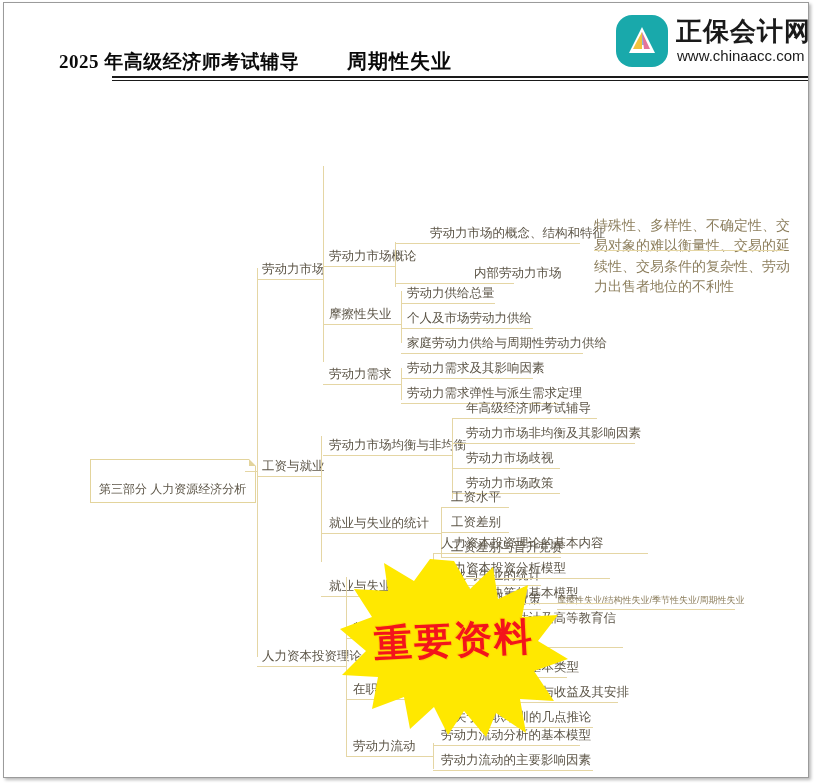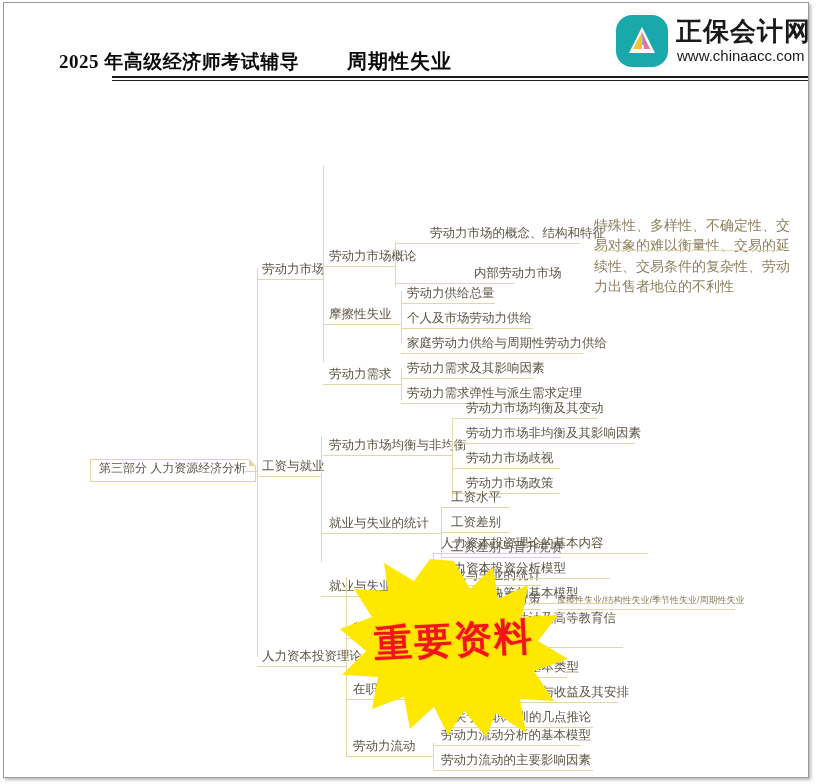--- a/index.html
+++ b/index.html
@@ -57,21 +57,21 @@
   }
   .lvl1{font-size:12.5px;}
   .lvl2{font-size:12.5px;}
   .lvl3{font-size:12.5px;}
   .note{font-size:14px;color:#8d7f5e;line-height:1.45;white-space:normal;}
   .note2{font-size:9px;color:#8d7f5e;white-space:nowrap;}
 
   
   #root-node{
     position:absolute;left:86px;top:372px;
-    padding:0 9px 4px 8px;
+    padding:21px 9px 4px 8px;
     border:1px solid #e3d49c;
     background:#fff;
     font-size:12px;color:#5c5547;white-space:nowrap;
     box-sizing:border-box;
   }
   #root-node:after{
     content:"";position:absolute;right:-1px;top:-1px;
     width:0;height:0;
     border-top:7px solid #fff;
     border-left:7px solid #e3d49c;
@@ -165,21 +165,21 @@
     <div class="ln lnh" style="left:319px;top:297px;width:78px;"></div>
     <div class="ln lnv" style="left:397px;top:281px;height:32px;"></div>
     <div class="node lvl3" style="left:403px;top:274px;">劳动力需求及其影响因素</div>
     <div class="ln lnh" style="left:397px;top:291px;width:132px;"></div>
     <div class="node lvl3" style="left:403px;top:299px;">劳动力需求弹性与派生需求定理</div>
     <div class="ln lnh" style="left:397px;top:316px;width:157px;"></div>
 
     <div class="node lvl2" style="left:325px;top:351px;">劳动力市场均衡与非均衡</div>
     <div class="ln lnh" style="left:319px;top:368px;width:129px;"></div>
     <div class="ln lnv" style="left:448px;top:331px;height:81px;"></div>
-    <div class="node lvl3" style="left:462px;top:314px;">劳动力市场均衡及其变动</div>
+    <div class="node lvl3" style="left:462px;top:314px;">年高级经济师考试辅导</div>
     <div class="ln lnh" style="left:448px;top:331px;width:145px;"></div>
     <div class="node lvl3" style="left:462px;top:339px;">劳动力市场非均衡及其影响因素</div>
     <div class="ln lnh" style="left:448px;top:356px;width:183px;"></div>
     <div class="node lvl3" style="left:462px;top:364px;">劳动力市场歧视</div>
     <div class="ln lnh" style="left:448px;top:381px;width:108px;"></div>
     <div class="node lvl3" style="left:462px;top:389px;">劳动力市场政策</div>
     <div class="ln lnh" style="left:448px;top:406px;width:108px;"></div>
 
     <div class="node lvl1" style="left:258px;top:372px;">工资与就业</div>
     <div class="ln lnh" style="left:253px;top:389px;width:64px;"></div>

